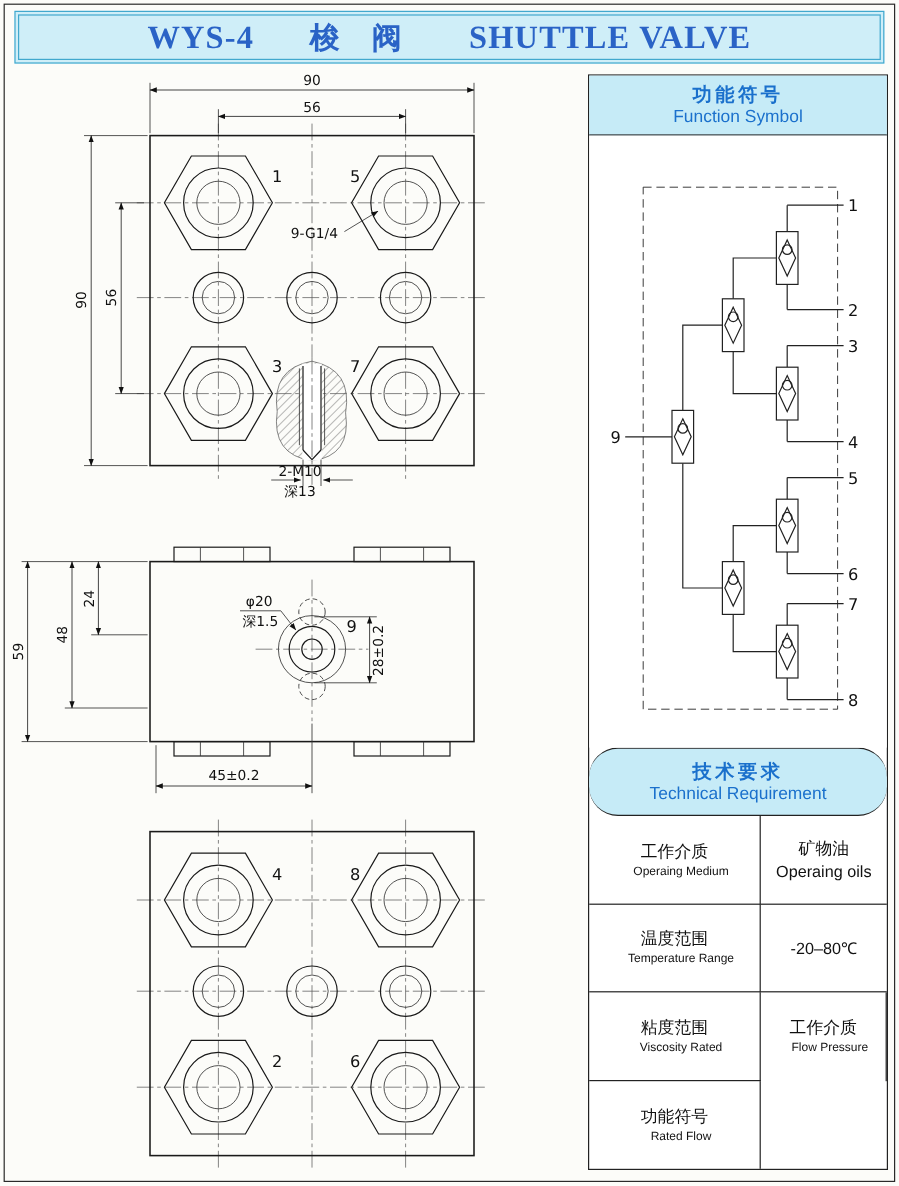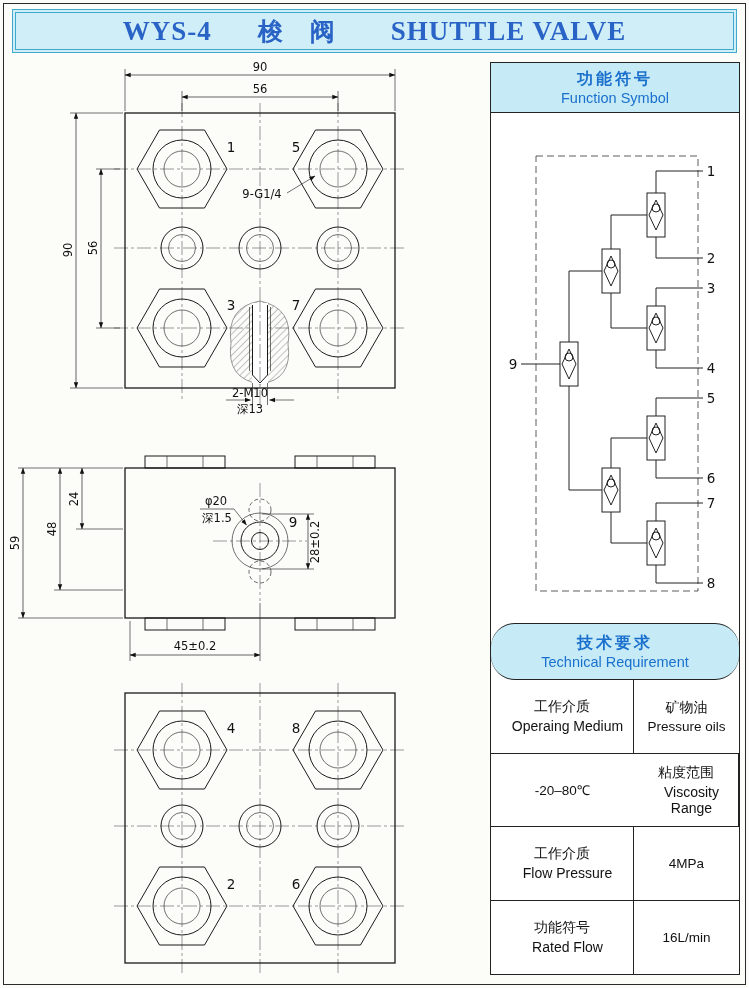--- a/index.html
+++ b/index.html
@@ -52,21 +52,21 @@
   .cw { fill:none; stroke:#222; stroke-width:1; }
 
   .spec-table { flex:1; display:grid; grid-template-columns:143px 1fr; grid-auto-rows:1fr; }
   .spec-cell {
     display:flex; flex-direction:column; align-items:center; justify-content:center;
     gap:2px; border-bottom:1px solid #222; text-align:center; padding:2px;
   }
   .spec-cell.label { border-right:1px solid #222; }
   .spec-table > .spec-cell:nth-last-child(-n+2) { border-bottom:none; }
   .sc-cn  { font-size:14px;text-align:center; }
-  .sc-en  { font-size:14px;margin-left:11px; }
+  .sc-en  { font-size:10px;margin-left:11px; }
   .sc-val { font-size:13.5px; }
   .sc-cn:empty, .sc-vcn:empty { display:none; }
   .sc-vcn { font-size:14px; }
 </style>
 </head>
 <body>
 
 <div class="frame"></div>
 
 <div class="banner">
@@ -305,41 +305,39 @@
     <div class="ph-en">Technical Requirement</div>
   </div>
 
   <div class="spec-table">
     <div class="spec-cell label">
       <div class="sc-cn">工作介质</div>
       <div class="sc-en">Operaing Medium</div>
     </div>
     <div class="spec-cell">
       <div class="sc-vcn">矿物油</div>
-      <div class="sc-val">Pressure oils</div>
-    </div>
-
+      <div class="sc-val">Operaing oils</div>
+    </div>
+
+    <div class="spec-cell label">
+      <div class="sc-cn">温度范围</div>
+      <div class="sc-en">Temperature Range</div>
+    </div>
     <div class="spec-cell">
       <div class="sc-val">-20–80℃</div>
     </div>
 
     <div class="spec-cell label">
       <div class="sc-cn">粘度范围</div>
-      <div class="sc-en">Viscosity Range</div>
+      <div class="sc-en">Viscosity Rated</div>
     </div>
 
     <div class="spec-cell label">
       <div class="sc-cn">工作介质</div>
       <div class="sc-en">Flow Pressure</div>
     </div>
-    <div class="spec-cell">
-      <div class="sc-val">4MPa</div>
-    </div>
 
     <div class="spec-cell label">
       <div class="sc-cn">功能符号</div>
       <div class="sc-en">Rated Flow</div>
     </div>
-    <div class="spec-cell">
-      <div class="sc-val">16L/min</div>
-    </div>
   </div>
 </div>
 
 </body></html>

